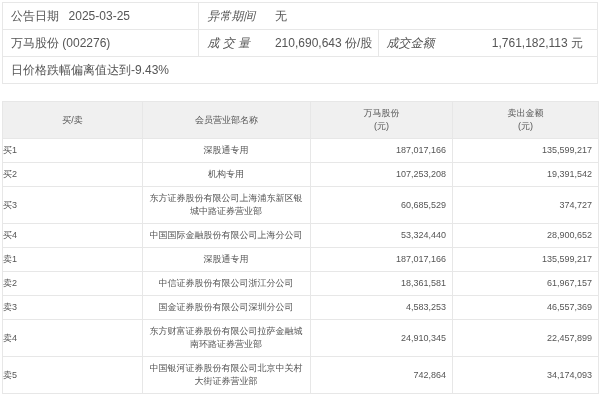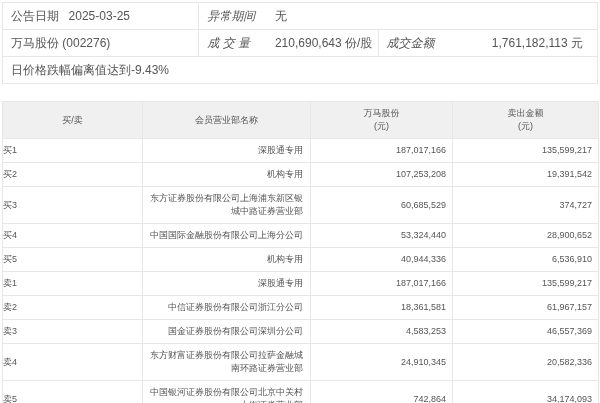--- a/index.html
+++ b/index.html
@@ -46,21 +46,21 @@
   }
   .lhb-table th {
     background: #f0f0f0;
     height: 37px;
     text-align: center;
     padding: 4px 2px;
   }
   .lhb-table td { padding: 5px 0; height: 23px; }
   .lhb-table td.side { text-align: left; }
   .lhb-table td.branch {
-    text-align: right;
+    text-align: center;
     padding-left: 6px;
     padding-right: 7px;
     word-break: break-all;
   }
   .lhb-table td.num { text-align: right; padding-right: 6px; padding-left: 32px; }
 </style>
 </head>
 <body>
 
 <div class="page">
@@ -132,26 +132,20 @@
       <td class="num">60,685,529</td>
       <td class="num">374,727</td>
     </tr>
     <tr>
       <td class="side">买4</td>
       <td class="branch">中国国际金融股份有限公司上海分公司</td>
       <td class="num">53,324,440</td>
       <td class="num">28,900,652</td>
     </tr>
     <tr>
-      <td class="side">买5</td>
-      <td class="branch">机构专用</td>
-      <td class="num">40,944,336</td>
-      <td class="num">6,536,910</td>
-    </tr>
-    <tr>
       <td class="side">卖1</td>
       <td class="branch">深股通专用</td>
       <td class="num">187,017,166</td>
       <td class="num">135,599,217</td>
     </tr>
     <tr>
       <td class="side">卖2</td>
       <td class="branch">中信证券股份有限公司浙江分公司</td>
       <td class="num">18,361,581</td>
       <td class="num">61,967,157</td>
@@ -159,21 +153,21 @@
     <tr>
       <td class="side">卖3</td>
       <td class="branch">国金证券股份有限公司深圳分公司</td>
       <td class="num">4,583,253</td>
       <td class="num">46,557,369</td>
     </tr>
     <tr>
       <td class="side">卖4</td>
       <td class="branch">东方财富证券股份有限公司拉萨金融城南环路证券营业部</td>
       <td class="num">24,910,345</td>
-      <td class="num">20,582,336</td>
+      <td class="num">22,457,899</td>
     </tr>
     <tr>
       <td class="side">卖5</td>
       <td class="branch">中国银河证券股份有限公司北京中关村大街证券营业部</td>
       <td class="num">742,864</td>
       <td class="num">34,174,093</td>
     </tr>
   </tbody>
     </table>
 

